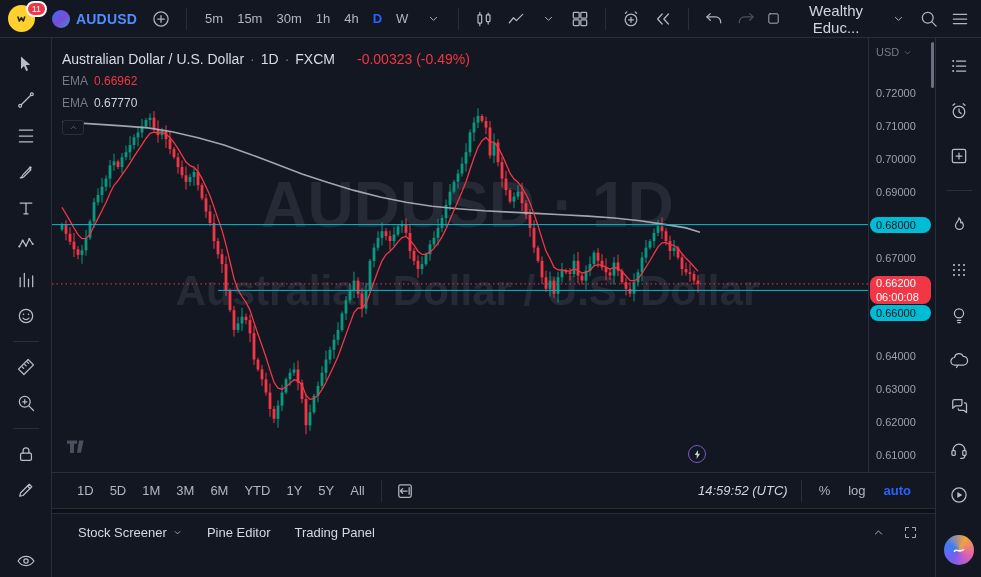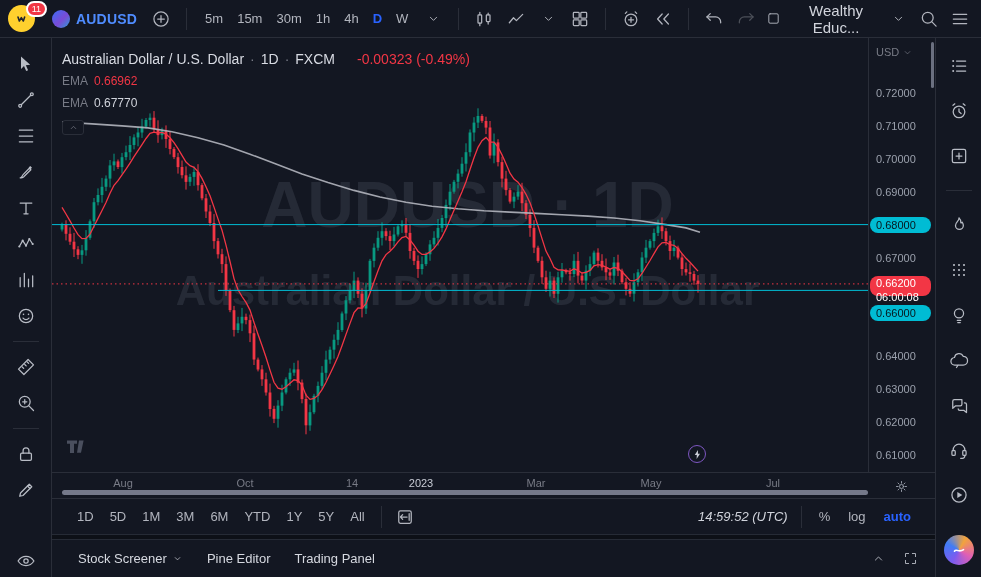--- a/index.html
+++ b/index.html
@@ -71,21 +71,21 @@
   .tv-mark{position:absolute;left:14px;bottom:14px;z-index:2;color:#4a4f5e;}
   .marker{position:absolute;z-index:2;width:18px;height:18px;border-radius:50%;border:1.5px solid #7e57c2;
           background:rgba(19,23,34,.9);display:flex;align-items:center;justify-content:center;color:#c9cdd6;}
   .marker svg{width:11px;height:11px;}
 
   .price-axis{width:67px;border-left:1px solid #2a2e39;position:relative;font-size:11px;color:#9ba1ad;background:#131722;}
   .currency{position:absolute;top:8px;left:7px;display:flex;align-items:center;gap:3px;color:#787b86;}
   .tick{position:absolute;left:7px;height:14px;line-height:14px;white-space:nowrap;}
   .axis-label{position:absolute;left:1px;right:4px;border-radius:8px;padding-left:6px;font-size:11px;z-index:2;}
   .axis-label.cyan{background:#00bcd4;color:#07161c;height:16px;line-height:16px;}
-  .axis-label.pink{background:#f23645;color:#fff;height:20px;}
+  .axis-label.pink{background:#f23645;color:#fff;height:28px;}
   .axis-label.pink div{line-height:14px;}
   .v-scroll{position:absolute;right:1px;top:4px;width:3px;height:46px;border-radius:2px;background:#6b7080;}
 
   .time-axis{height:26px;border-top:1px solid #2a2e39;position:relative;font-size:11px;color:#787b86;background:#131722;}
   .time-label{position:absolute;top:4px;transform:translateX(-50%);white-space:nowrap;}
   .time-label.bright{color:#c7cbd4;}
   .h-scroll{position:absolute;left:10px;top:17px;width:806px;height:5px;border-radius:3px;background:#75798a;}
   .axis-gear{position:absolute;right:24px;top:3px;width:20px;height:20px;color:#9ba1ad;display:flex;align-items:center;justify-content:center;}
 
   .range-bar{height:36px;border-top:1px solid #2a2e39;display:flex;align-items:center;padding:0 16px 0 18px;gap:2px;
@@ -754,40 +754,20 @@
           <div class="axis-label cyan" id="label-68" style="top: 179px;">0.68000</div>
           <div class="axis-label pink" id="label-last" style="top: 238px;">
             <div>0.66200</div>
             <div>06:00:08</div>
           </div>
           <div class="axis-label cyan" id="label-66" style="top: 267px;">0.66000</div>
           <div class="v-scroll"></div>
         </div>
       </div>
 
-      <div class="time-axis">
-        <div id="time-labels">
-            <div class="time-label" style="left: 71px;">Aug</div>
-            <div class="time-label" style="left: 193px;">Oct</div>
-            <div class="time-label" style="left: 300px;">14</div>
-            <div class="time-label bright" style="left: 369px;">2023</div>
-            <div class="time-label" style="left: 484px;">Mar</div>
-            <div class="time-label" style="left: 599px;">May</div>
-            <div class="time-label" style="left: 721px;">Jul</div>
-          </div>
-        <div class="h-scroll"></div>
-        <button class="axis-gear">
-            <span class="sm ico">
-              <svg viewBox="0 0 24 24">
-                <circle cx="12" cy="12" r="3.2"></circle>
-                <path d="M12 4v2.6M12 17.4V20M4 12h2.6M17.4 12H20M6.4 6.4l1.8 1.8M15.8 15.8l1.8 1.8M17.6 6.4l-1.8 1.8M8.2 15.8l-1.8 1.8"></path>
-              </svg>
-            </span>
-          </button>
-      </div>
 
       <div class="range-bar">
         <div id="ranges" style="display:flex;align-items:center;gap:2px;">
             <button class="range-btn">1D</button>
             <button class="range-btn">5D</button>
             <button class="range-btn">1M</button>
             <button class="range-btn">3M</button>
             <button class="range-btn">6M</button>
             <button class="range-btn">YTD</button>
             <button class="range-btn">1Y</button>

